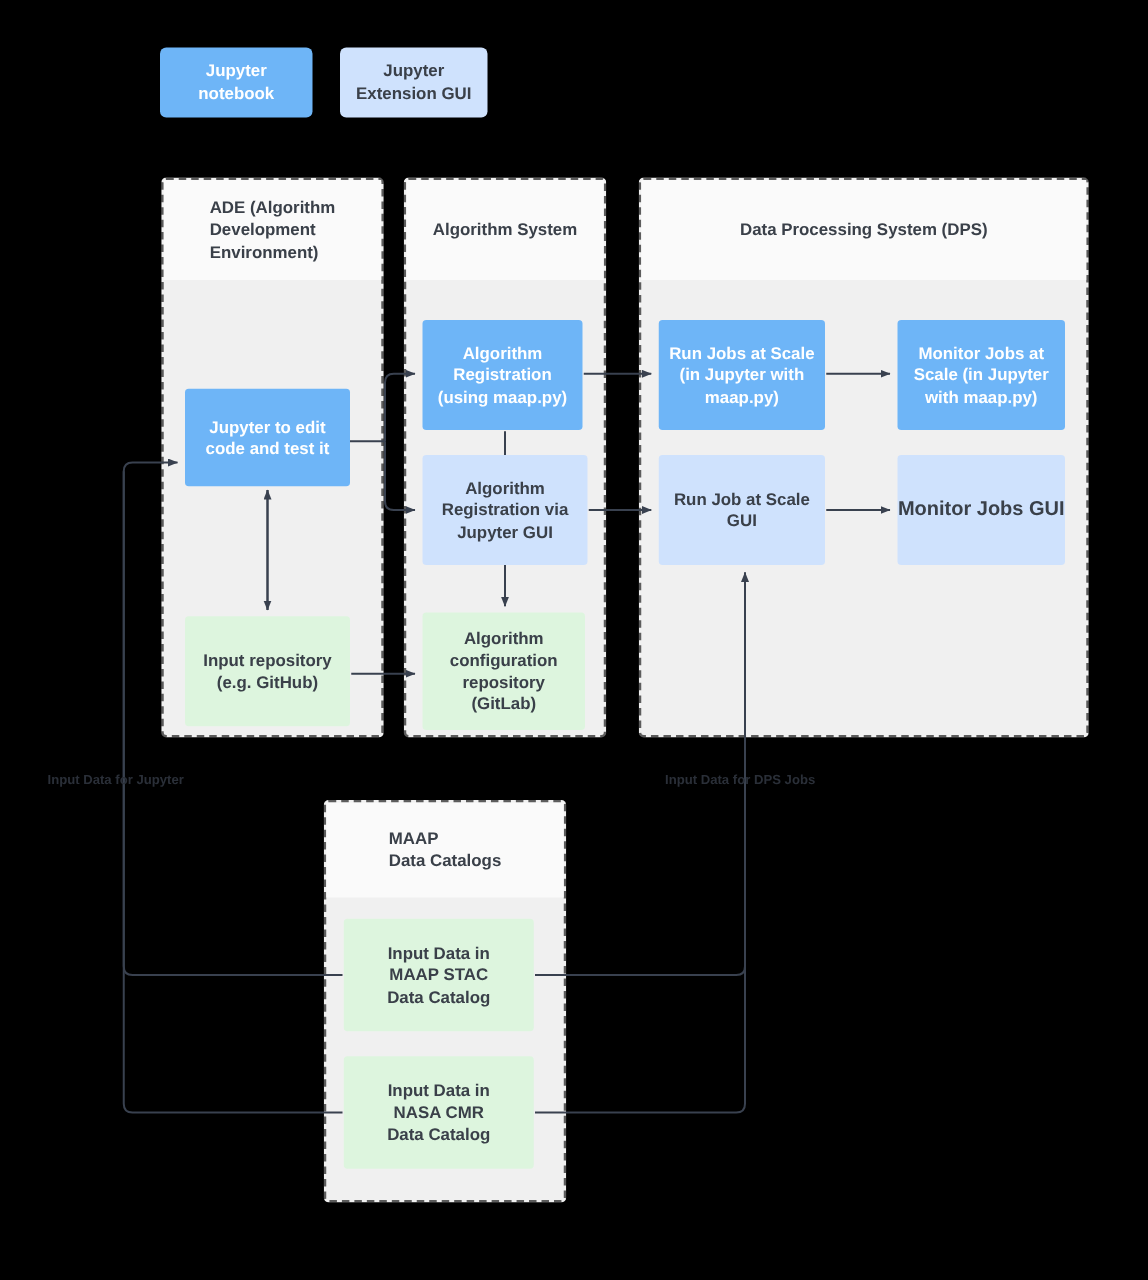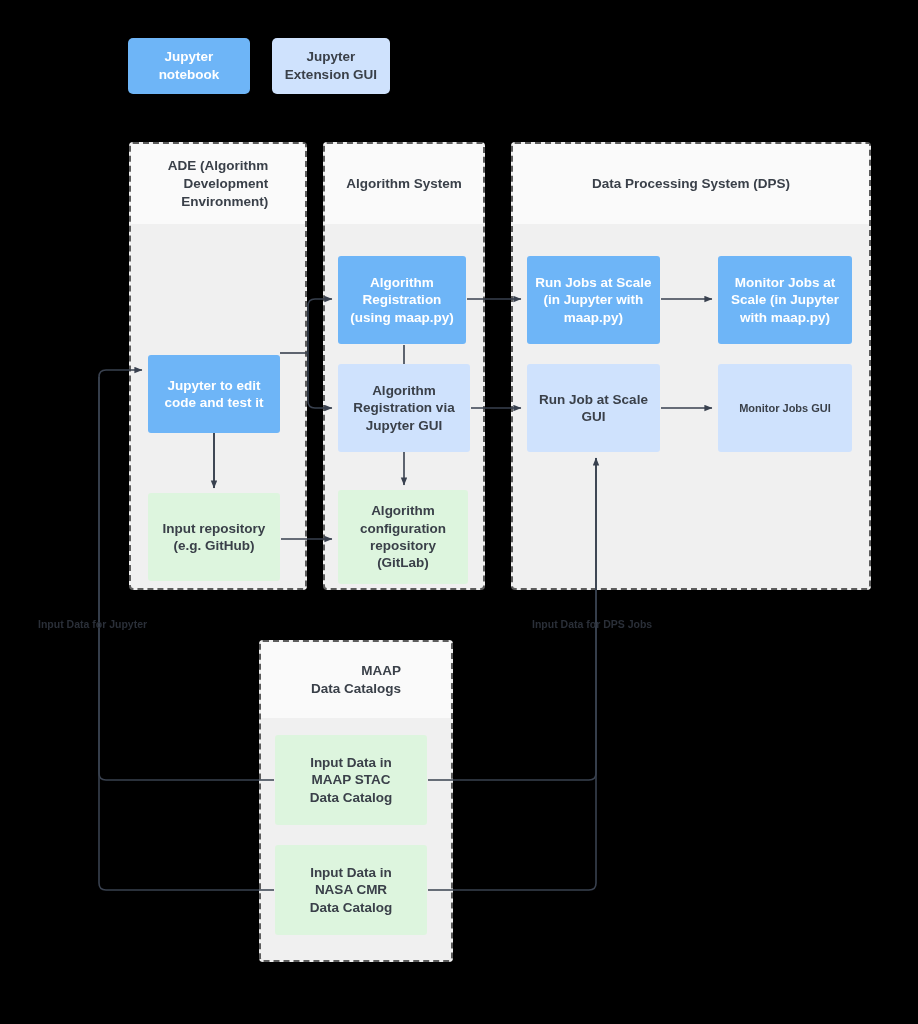--- a/index.html
+++ b/index.html
@@ -64,21 +64,21 @@
     border: 2px dashed #5c5c5c;
     border-radius: 4px;
     z-index: 0;
   }
   .panel-title {
     position: absolute;
     box-sizing: border-box;
     display: flex;
     align-items: center;
     justify-content: center;
-    text-align: right;
+    text-align: left;
     font-weight: bold;
     font-size: 13.5px;
     line-height: 1.32;
     color: #3a4049;
     background: #fafafa;
     white-space: pre-line;
     z-index: 2;
   }
 
   
@@ -153,21 +153,21 @@
   <div class="panel" style="left:323px; top:142px; width:162px; height:448px;"></div>
   <div class="panel-title" style="left:325px; top:144px; width:158px; height:80px;">Algorithm System</div>
 
   <div class="panel" style="left:511px; top:142px; width:360px; height:448px;"></div>
   <div class="panel-title" style="left:513px; top:144px; width:356px; height:80px;">Data Processing System (DPS)</div>
 
   <div class="panel" style="left:259px; top:640px; width:194px; height:322px;"></div>
   <div class="panel-title" style="left:261px; top:642px; width:190px; height:76px;">MAAP
 Data Catalogs</div>
 
-  <div class="node n-notebook" style="left:148px; top:311px; width:132px; height:78px; font-size:13.5px;margin-top:44px;">Jupyter to edit
+  <div class="node n-notebook" style="left:148px; top:311px; width:132px; height:78px; font-size:13.5px;">Jupyter to edit
 code and test it</div>
 
   <div class="node n-nonjup" style="left:148px; top:493px; width:132px; height:88px; font-size:13.5px;">Input repository
 (e.g. GitHub)</div>
 
   <div class="node n-notebook" style="left:338px; top:256px; width:128px; height:88px; font-size:13.5px;">Algorithm
 Registration
 (using maap.py)</div>
 
   <div class="node n-ext" style="left:338px; top:364px; width:132px; height:88px; font-size:13.5px;">Algorithm
@@ -183,21 +183,21 @@
 Scale (in Jupyter
 with maap.py)</div>
 
   <div class="node n-notebook" style="left:527px; top:256px; width:133px; height:88px; font-size:13.5px;">Run Jobs at Scale
 (in Jupyter with
 maap.py)</div>
 
   <div class="node n-ext" style="left:527px; top:364px; width:133px; height:88px; font-size:13.5px;">Run Job at Scale
 GUI</div>
 
-  <div class="node n-ext" style="left:718px; top:364px; width:134px; height:88px; font-size:11px;">Monitor Jobs GUI</div>
+  <div class="node n-ext" style="left:718px; top:364px; width:134px; height:88px; font-size:16px;">Monitor Jobs GUI</div>
 
   <div class="node n-nonjup" style="left:275px; top:735px; width:152px; height:90px; font-size:13.5px;">Input Data in
 MAAP STAC
 Data Catalog</div>
 
   <div class="node n-nonjup" style="left:275px; top:845px; width:152px; height:90px; font-size:13.5px;">Input Data in
 NASA CMR
 Data Catalog</div>
 
   <div class="edge-label" style="left:38px; top:618px;">Input Data for Jupyter</div>

